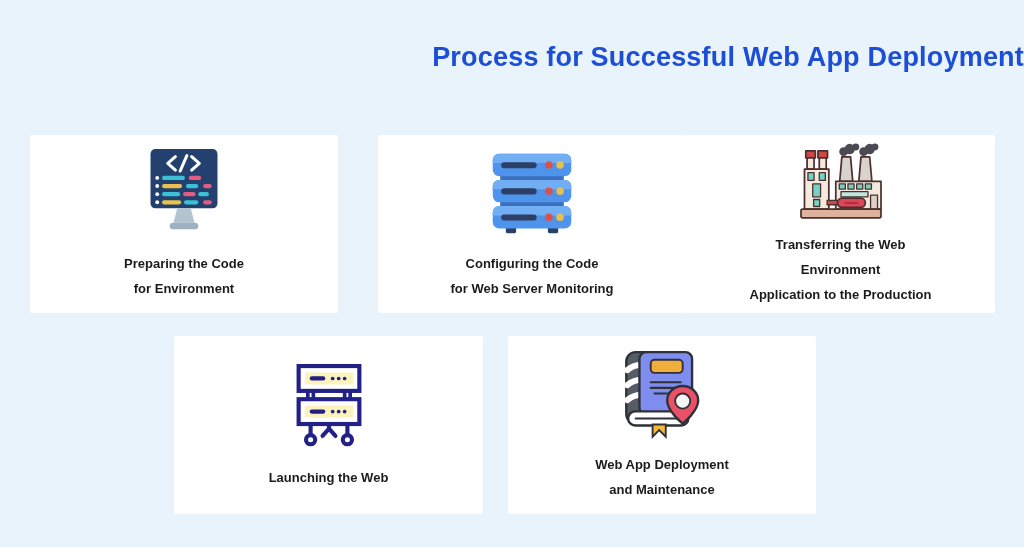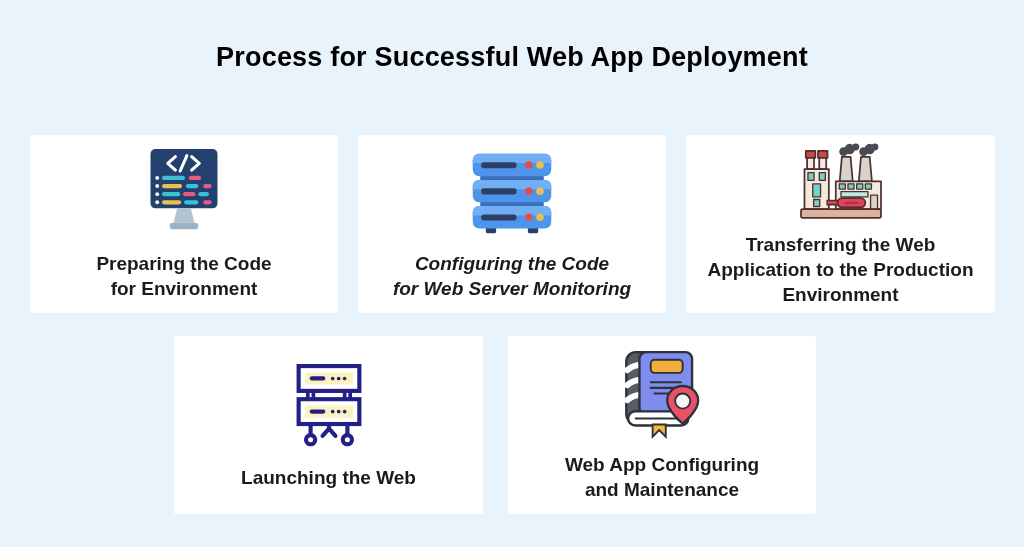--- a/index.html
+++ b/index.html
@@ -29,49 +29,49 @@
     background: #ffffff;
     border-radius: 2px;
     display: flex;
     flex-direction: column;
     align-items: center;
     justify-content: center;
     box-sizing: border-box;
     padding: 8px 6px;
   }
   .card-1 { left: 30px;  top: 135px; }
-  .card-2 { left: 358px; top: 135px; font-style: italic; }
+  .card-2 { left: 378px; top: 135px; }
   .card-3 { left: 686px; top: 135px; width: 309px; }
   .card-4 { left: 174px; top: 336px; width: 309px; }
   .card-5 { left: 508px; top: 336px; }
   .icon-wrap {
     height: 92px;
     display: flex;
     align-items: center;
     justify-content: center;
     margin-bottom: 12px;
     flex: 0 0 auto;
   }
   .card-3 .icon-wrap { height: 82px; margin-bottom: 8px; }
   .icon-wrap svg { display: block; }
   .step-label {
     text-align: center;
-    font-size: 19px;
+    font-size: 13px;
     line-height: 25px;
     font-weight: 600;
     color: #1b1b1b;
   }
   .step-label span { display: block; }
 </style>
 </head>
 <body style="background: rgb(232, 243, 251);">
 
 <div class="canvas" style="background: rgb(232, 243, 251);">
 
-  <div class="title" style="color: #000000;">Process for Successful Web App Deployment</div>
+  <div class="title" style="color: #1d4ed8; text-align: right;">Process for Successful Web App Deployment</div>
 
   <div class="card card-1" style="background: rgb(255, 255, 255);">
     <div class="icon-wrap">
       <svg width="96" height="88" viewBox="0 0 100 92">
         <rect x="15" y="0" width="70" height="62" rx="5" fill="#23406e"></rect>
         <g stroke="#ffffff" stroke-width="3.2" fill="none" stroke-linecap="round" stroke-linejoin="round">
           <polyline points="41,8 33,15 41,22"></polyline>
           <line x1="46" y1="23" x2="53" y2="7"></line>
           <polyline points="58,8 66,15 58,22"></polyline>
         </g>
@@ -173,22 +173,22 @@
         </g>
         <g stroke="#4d302d" stroke-width="2" stroke-linejoin="round">
           <rect x="46" y="63.5" width="32" height="10.5" rx="5.2" fill="#e04458"></rect>
           <rect x="4" y="76" width="92" height="10" rx="2" fill="#dfb29e"></rect>
         </g>
         <rect x="54" y="68" width="16" height="2" fill="#a82e3d"></rect>
       </svg>
     </div>
     <div class="step-label" style="color: rgb(27, 27, 27);">
       <span>Transferring the Web</span>
+      <span>Environment</span>
       <span>Application to the Production</span>
-      <span>Environment</span>
     </div>
   </div>
 
   <div class="card card-4" style="background: rgb(255, 255, 255);">
     <div class="icon-wrap">
       <svg width="92" height="88" viewBox="0 0 100 95">
         <g stroke="#232188" stroke-width="4" fill="#ffffff">
           <rect x="27" y="28" width="6" height="12"></rect>
           <rect x="67" y="28" width="6" height="12"></rect>
         </g>
@@ -241,18 +241,18 @@
         <rect x="14" y="66" width="64" height="15" rx="7.5" fill="#ffffff" stroke="#2f3138" stroke-width="2.5"></rect>
         <line x1="22" y1="73.5" x2="70" y2="73.5" stroke="#2f3138" stroke-width="2.2" stroke-linecap="round"></line>
         <path d="M40 80 L54 80 L54 93 L47 86 L40 93 Z" fill="#f5b83d" stroke="#2f3138" stroke-width="2"></path>
         <g transform="translate(72,58)">
           <path d="M0 -19 C9.5 -19 16.5 -12 16.5 -3.5 C16.5 8 0 21 0 21 C0 21 -16.5 8 -16.5 -3.5 C-16.5 -12 -9.5 -19 0 -19 Z" fill="#ea5168" stroke="#2f3138" stroke-width="2.5"></path>
           <circle cx="0" cy="-3" r="8" fill="#f5f5f5" stroke="#2f3138" stroke-width="2"></circle>
         </g>
       </svg>
     </div>
     <div class="step-label" style="color: rgb(27, 27, 27);">
-      <span>Web App Configuring</span>
+      <span>Web App Deployment</span>
       <span>and Maintenance</span>
     </div>
   </div>
 
 </div>
 
 </body></html>

